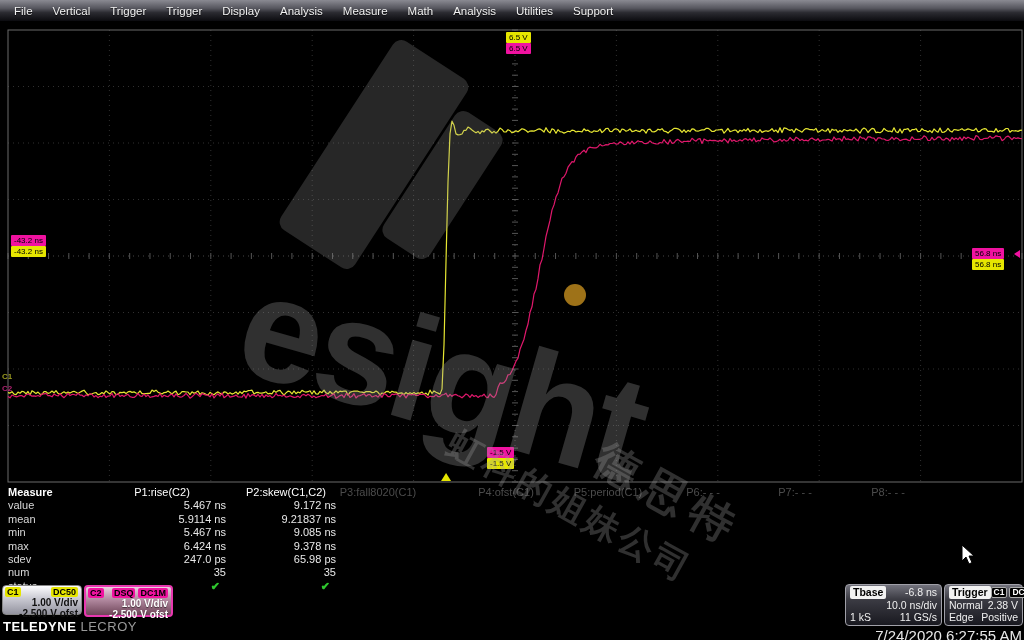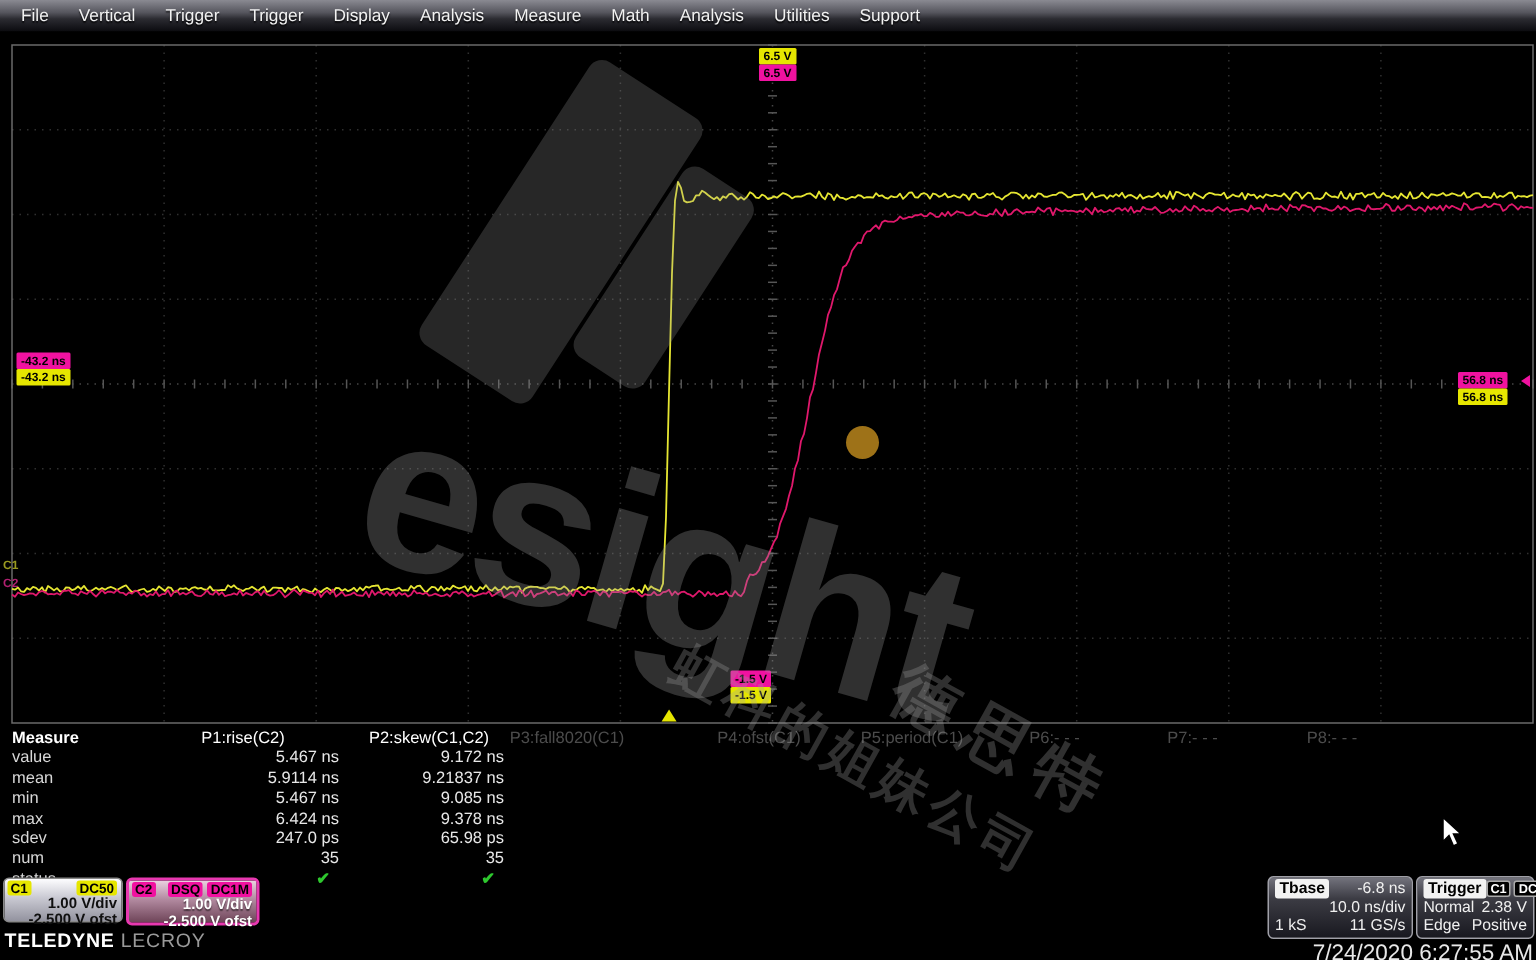--- a/index.html
+++ b/index.html
@@ -9,21 +9,21 @@
   
   .menubar{position:absolute;top:0;left:0;width:1024px;height:22px;z-index:3;
     background:linear-gradient(#8a8a92,#55555d 40%,#2b2b31 60%,#0b0b0f);
     display:flex;align-items:center;padding-left:4px;box-sizing:border-box;border-bottom:1px solid #000}
   .menu-item{font-size:11.5px;color:#f2f2f2;padding:3px 10px;text-shadow:0 1px 1px rgba(0,0,0,.8);cursor:default}
 
   
   #scope{position:absolute;left:0;top:0;z-index:1}
 
   
-  .tag{position:absolute;z-index:3;font-size:8px;font-weight:bold;color:#000;
+  .tag{position:absolute;z-index:3;font-size:8px;font-weight:normal;color:#000;
        padding:1px 3px;line-height:9px;border-radius:1px;white-space:nowrap}
   .tag-y{background:#e6e600}
   .tag-m{background:#f012a0}
   .lvl-arrow{position:absolute;z-index:3;width:0;height:0;border-top:4px solid transparent;
        border-bottom:4px solid transparent;border-right:6px solid #f012a0}
   .gnd{position:absolute;z-index:3;font-size:8px;font-weight:bold}
   .gnd-c1{color:#9a9a20}
   .gnd-c2{color:#b02070}
 
   

